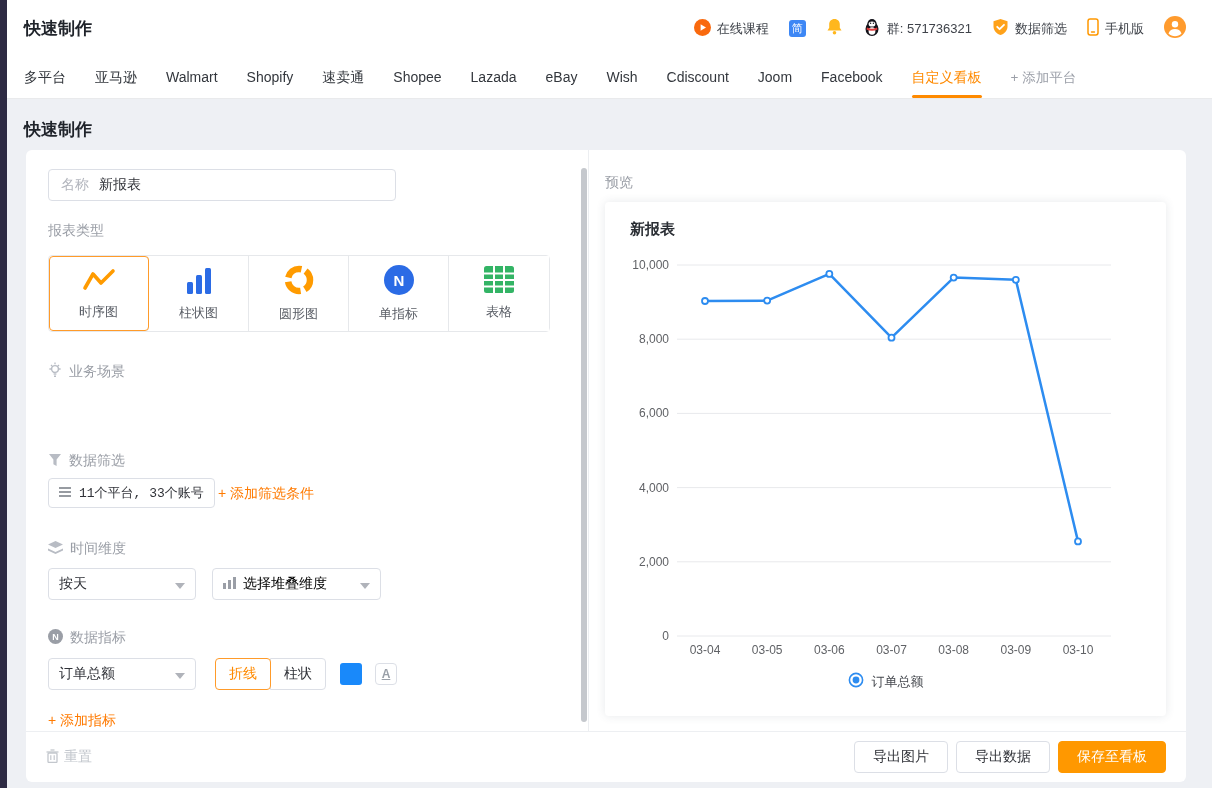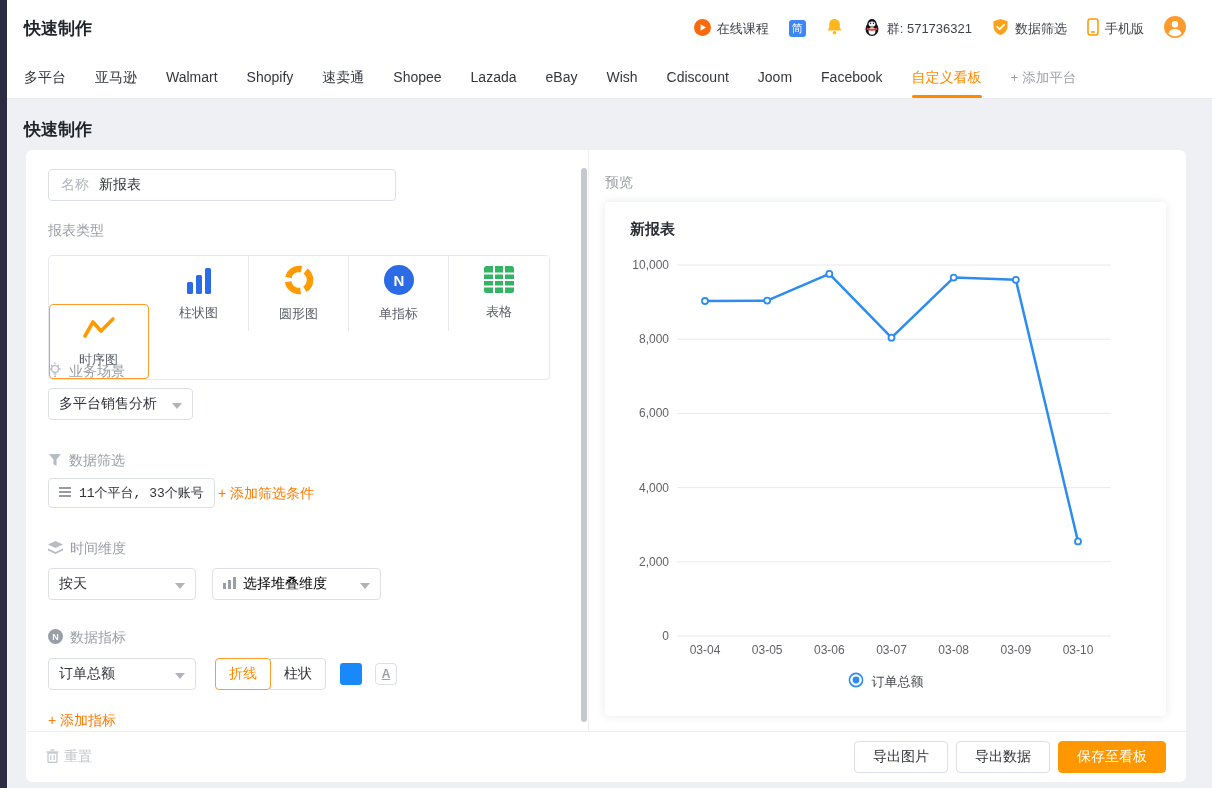--- a/index.html
+++ b/index.html
@@ -47,21 +47,21 @@
   .section-label { position:absolute; left:22px; color:#9a9ea6; font-size:14px;
     display:flex; align-items:center; gap:7px; }
 
   .type-row { position:absolute; left:22px; top:105px; display:flex;
     border:1px solid #e6e8eb; border-radius:4px; }
   .type-cell { width:100px; height:75px; display:flex; flex-direction:column;
     align-items:center; justify-content:center; gap:6px; border-right:1px solid #e6e8eb;
     background:#fff; cursor:default; }
   .type-cell:last-child { border-right:none; }
   .type-cell .lbl { font-size:13px; color:#5a5e66; }
-  .type-cell.selected { outline:1px solid #ff9b2a; outline-offset:-1px; border-radius:4px;margin-top:48px; }
+  .type-cell.selected { outline:1px solid #ff9b2a; outline-offset:-1px; border-radius:4px; }
 
   .select { position:absolute; height:32px; border:1px solid #dcdfe6; border-radius:4px;
     display:flex; align-items:center; padding:0 10px; font-size:14px; color:#303238;
     background:#fff; gap:7px; }
   .select .caret { margin-left:auto; }
   .placeholder { color:#000000; }
 
   .filter-ctl { position:absolute; left:22px; top:328px; height:30px; border:1px solid #dcdfe6;
     border-radius:4px; display:flex; align-items:center; gap:8px; padding:0 10px;
     font-size:13px; color:#303238; background:#fff;font-family:Liberation Mono, monospace; }
@@ -248,28 +248,20 @@
           <line x1="1.4" y1="7" x2="3" y2="7" stroke="#b8bcc4" stroke-width="1.3"></line>
           <line x1="11" y1="7" x2="12.6" y2="7" stroke="#b8bcc4" stroke-width="1.3"></line>
           <line x1="3" y1="3" x2="4.1" y2="4.1" stroke="#b8bcc4" stroke-width="1.3"></line>
           <line x1="9.9" y1="4.1" x2="11" y2="3" stroke="#b8bcc4" stroke-width="1.3"></line>
           <line x1="5.6" y1="12" x2="8.4" y2="12" stroke="#b8bcc4" stroke-width="1.4"></line>
           <line x1="6" y1="14.2" x2="8" y2="14.2" stroke="#b8bcc4" stroke-width="1.4"></line>
         </svg>
     </span>
     <span>业务场景</span>
   </div>
-  <div class="select" style="left:22px; top:238px; width:145px">
-    <span>多平台销售分析</span>
-    <span class="caret">
-      <svg width="10" height="6" viewBox="0 0 10 6">
-          <path d="M0 0 L5 6 L10 0 Z" fill="#b0b3ba"></path>
-        </svg>
-    </span>
-  </div>
 
   <div class="section-label" style="top:302px">
     <span>
       <svg width="14" height="14" viewBox="0 0 14 14">
           <path d="M1 1 H13 L8.6 6.6 V13 L5.4 11.2 V6.6 Z" fill="#b8bcc4"></path>
         </svg>
     </span>
     <span>数据筛选</span>
   </div>
   <div class="filter-ctl">

